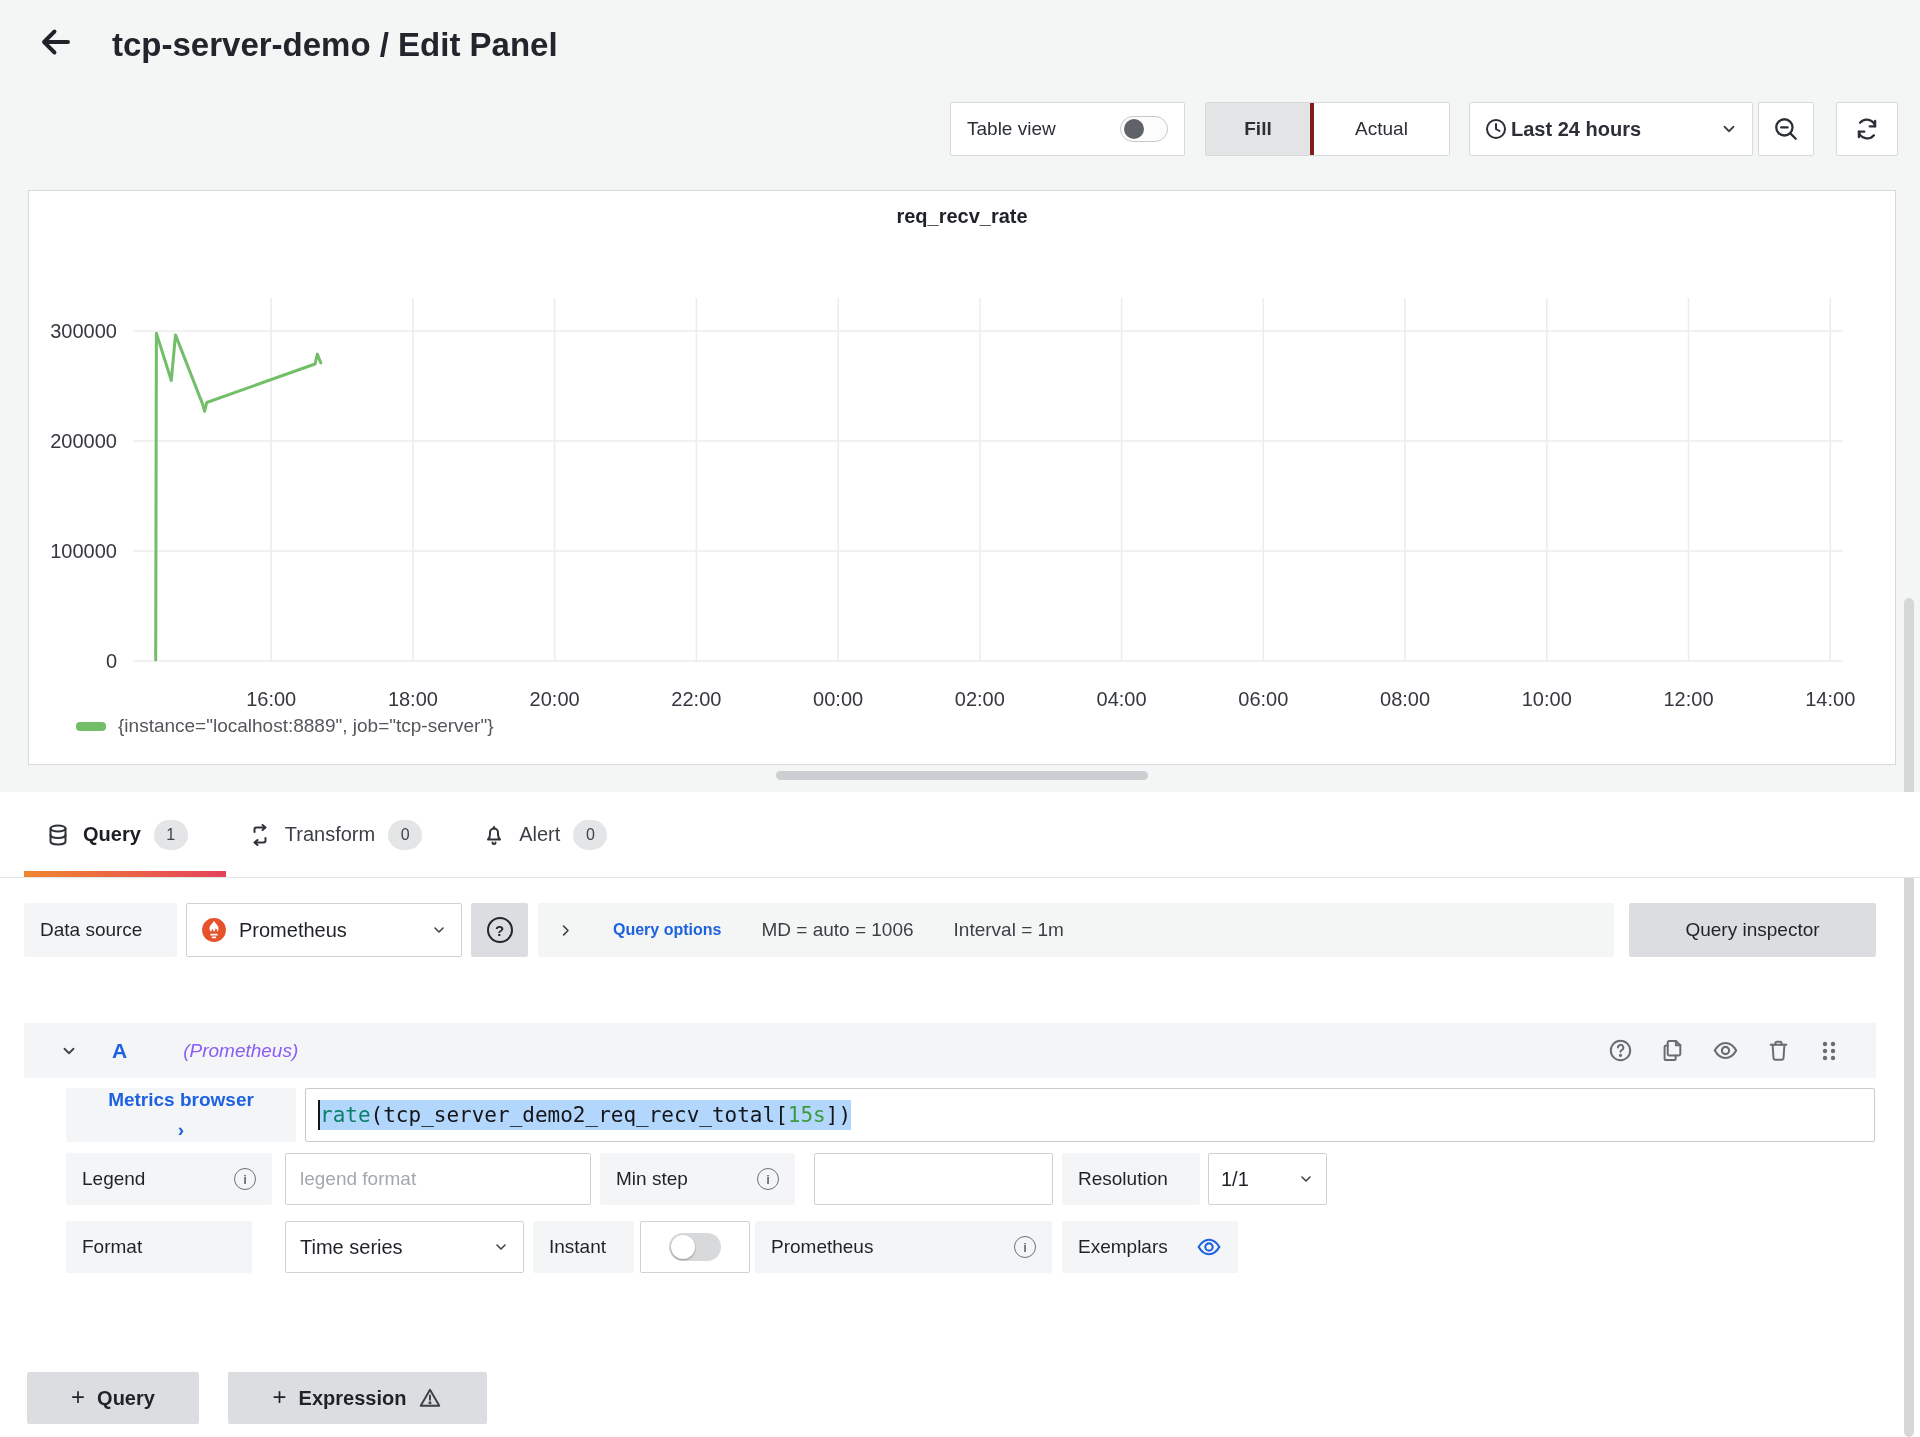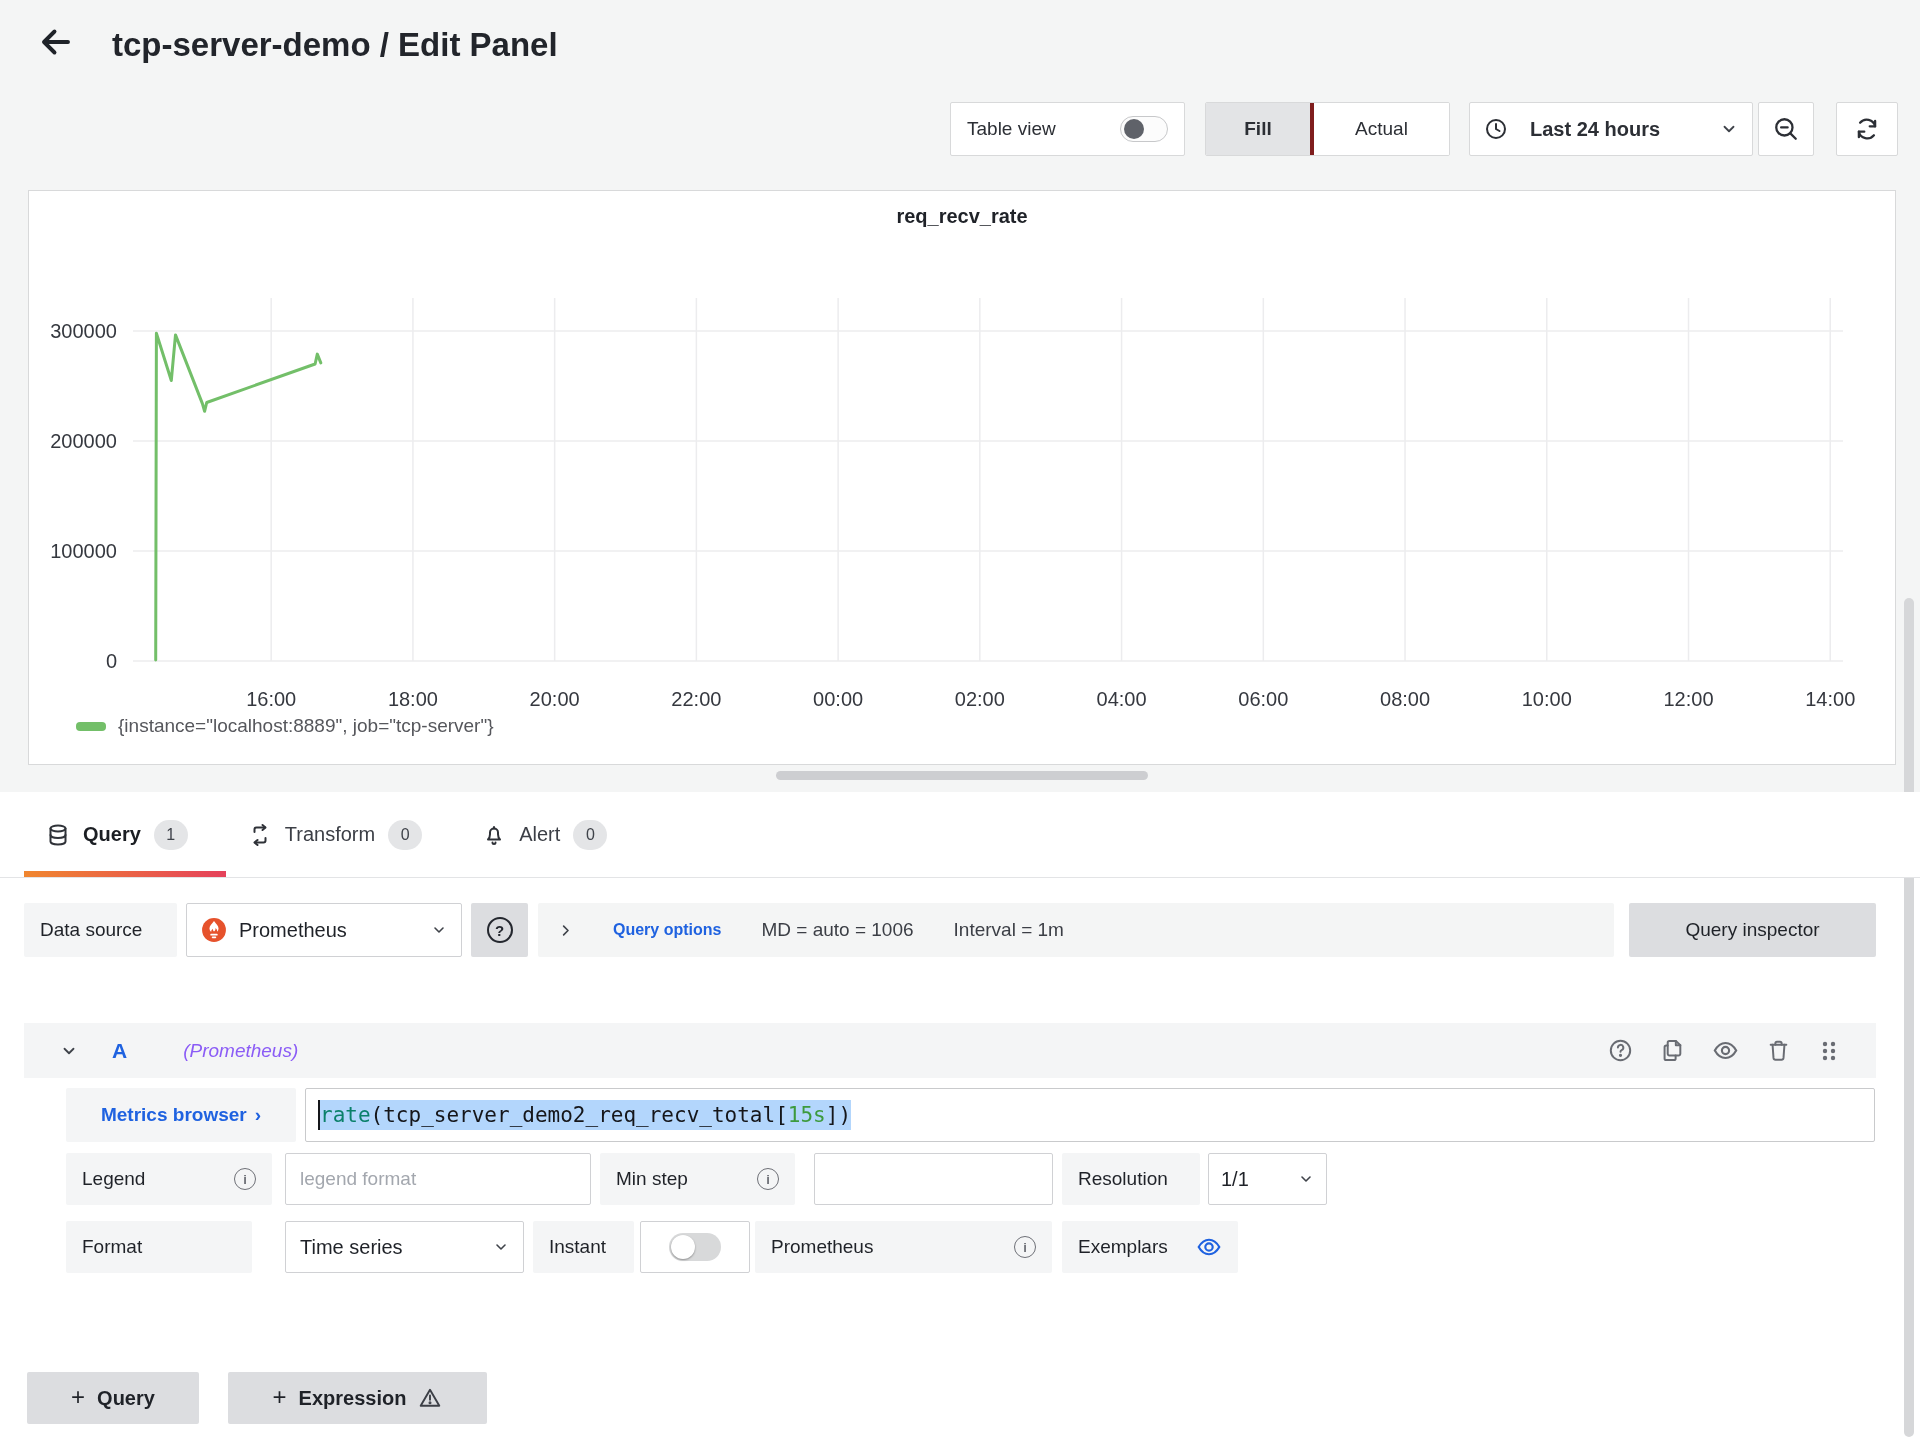--- a/index.html
+++ b/index.html
@@ -15,21 +15,21 @@
   
   .tb-btn { position:absolute; top:102px; height:54px; background:#fff; border:1px solid #d8d9da; border-radius:2px; display:flex; align-items:center; color:#2c2f35; }
   .btn-tableview { left:950px; width:235px; padding:17px 16px; justify-content:space-between; }
   .btn-tableview .lbl { font-size:19px; }
   .toggle-sm { width:48px; height:26px; border:1px solid #c7c8ca; border-radius:13px; background:#fcfcfc; position:relative; }
   .toggle-sm .knob { position:absolute; left:3px; top:2px; width:20px; height:20px; border-radius:50%; background:#5f6269; }
   .seg { left:1205px; width:245px; padding:0; overflow:hidden; }
   .seg .cell { height:100%; display:flex; align-items:center; justify-content:center; font-size:19px; cursor:pointer; }
   .seg .cell.fill { width:108px; background:#e3e4e6; font-weight:700; border-right:4px solid #7f1d1d; }
   .seg .cell.actual { flex:1; background:#fff; font-weight:400; }
-  .btn-time { left:1469px; width:284px; padding:0 14px; gap:22px; font-weight:700; font-size:20px; }
+  .btn-time { left:1469px; width:284px; padding:0 14px; gap:3px; font-weight:700; font-size:20px; }
   .btn-time .chev { margin-left:auto; color:#3f434a; }
   .btn-zoomout { left:1758px; width:56px; justify-content:center; }
   .btn-refresh { left:1836px; width:62px; justify-content:center; }
 
   
   .panel { position:absolute; left:28px; top:190px; width:1868px; height:575px; background:#fff; border:1px solid #d8d9da; }
   .panel-title { position:absolute; left:0; right:0; top:14px; text-align:center; font-size:20px; font-weight:700; color:#1f2228; }
   #chart-svg { position:absolute; left:0; top:0; }
   .legend-row { position:absolute; left:47px; top:524px; display:flex; align-items:center; gap:12px; }
   .series-swatch { width:30px; height:9px; border-radius:4px; background:#73bf69; }
@@ -68,21 +68,21 @@
   .q-inspector { position:absolute; left:1629px; top:903px; width:247px; height:54px; }
 
   
   .qcard-header { position:absolute; left:24px; top:1023px; width:1852px; height:55px; background:#f4f5f6; display:flex; align-items:center; }
   .qh-chevron { margin-left:36px; color:#3f434a; display:flex; cursor:pointer; }
   .qh-ref { margin-left:34px; color:#1f62e0; font-size:21px; font-weight:700; cursor:pointer; }
   .qh-ds { margin-left:56px; color:#8b5cf6; font-size:19px; font-style:italic; }
   .qh-icons { margin-left:auto; display:flex; align-items:center; gap:27px; padding-right:36px; color:#696c73; }
   .qh-icons .ic { display:flex; cursor:pointer; color:#696c73; }
 
-  .metrics-label { position:absolute; left:66px; top:1088px; width:230px; height:54px; background:#f4f5f6; display:flex; align-items:center; justify-content:center; gap:8px; font-size:19px; font-weight:600; color:#1f62e0; border-radius:2px; cursor:pointer; }
+  .metrics-label { position:absolute; left:66px; top:1088px; width:230px; height:54px; background:#f4f5f6; display:flex; align-items:center; justify-content:center; gap:8px; font-size:19px; font-weight:600; color:#1f62e0; border-radius:2px; cursor:pointer;flex-direction:column; }
   .expr-input { position:absolute; left:305px; top:1088px; width:1570px; height:54px; background:#fff; border:1px solid #c9cacc; border-radius:2px; display:flex; align-items:center; padding:0 12px; font-family:"DejaVu Sans Mono", monospace; font-size:21px; cursor:text; }
   .expr-input .caret { width:2px; height:30px; background:#15161a; }
   .expr-sel { background:#b3d6fc; padding:3px 0; }
   .tok-fn { color:#0b806a; }
   .tok-body { color:#15161a; }
   .tok-dur { color:#3d9a3d; }
 
   .row2-legend { position:absolute; left:66px; top:1153px; width:206px; height:52px; justify-content:space-between; }
   .inp-legend { position:absolute; left:285px; top:1153px; width:306px; height:52px; padding:0 14px; font-size:19px; font-family:inherit; color:#1f2228; border:1px solid #d0d1d4; border-radius:2px; background:#fff; }
   .inp-legend::placeholder { color:#a3a7ae; }

